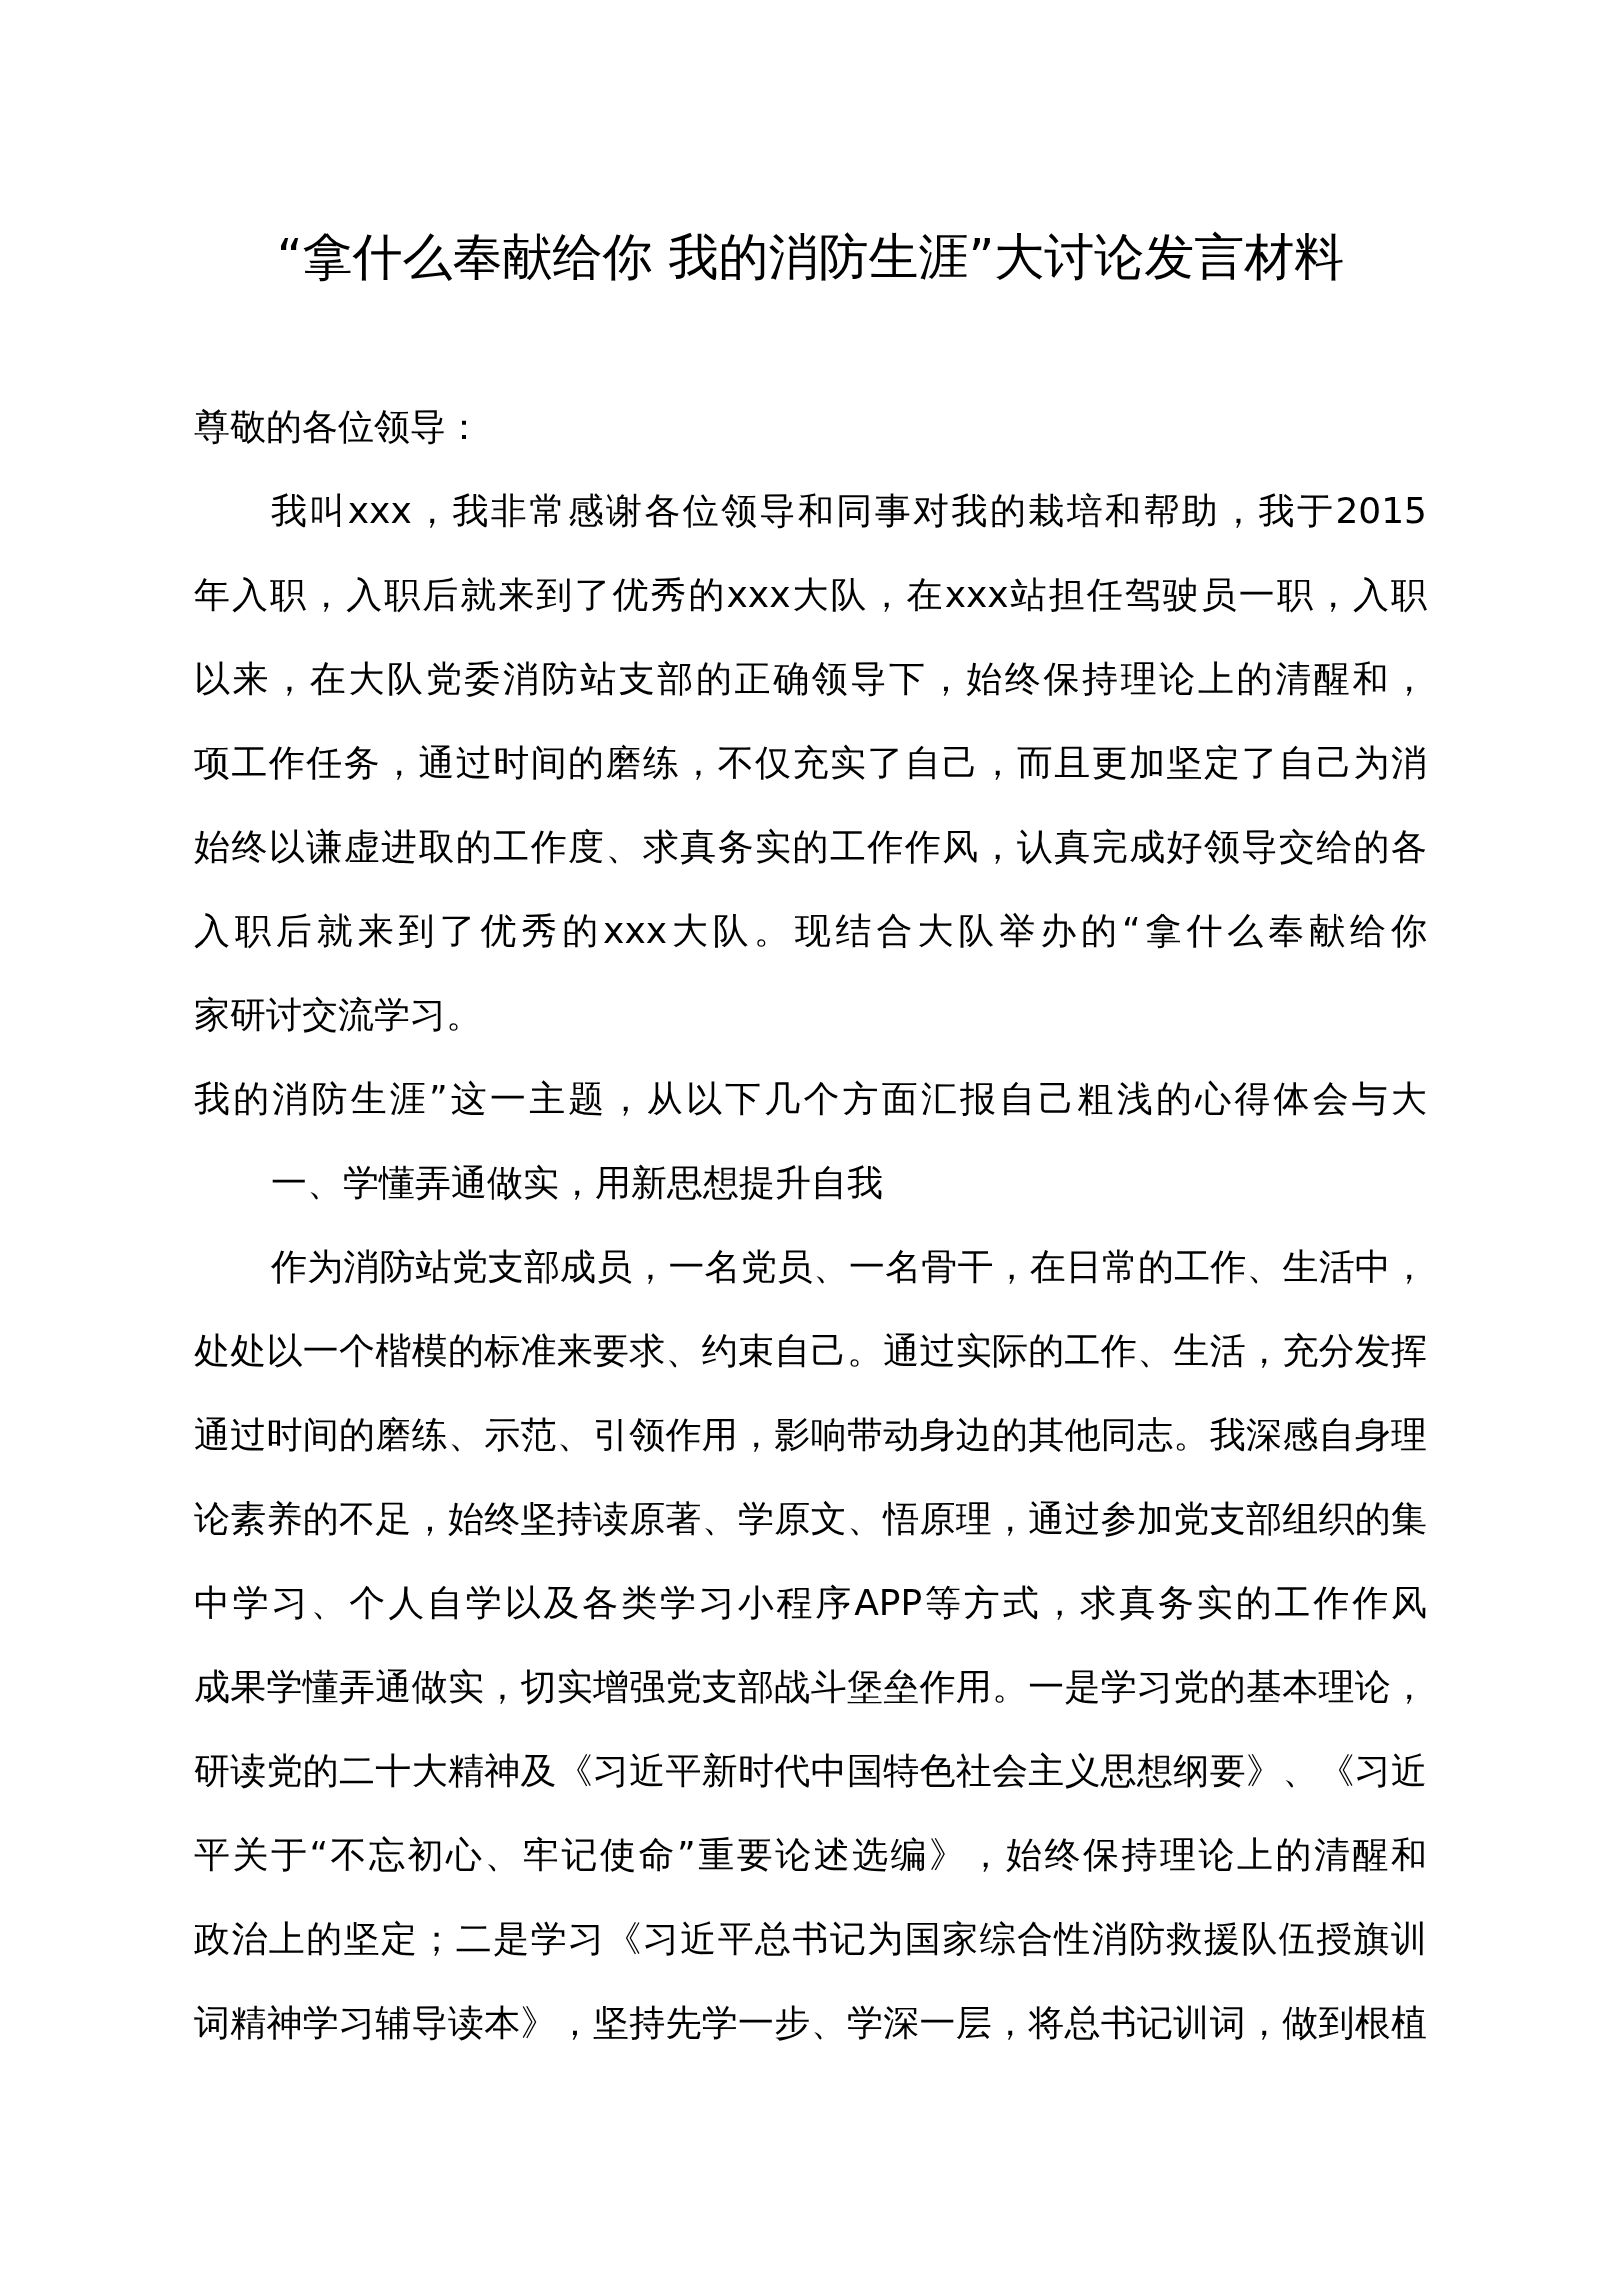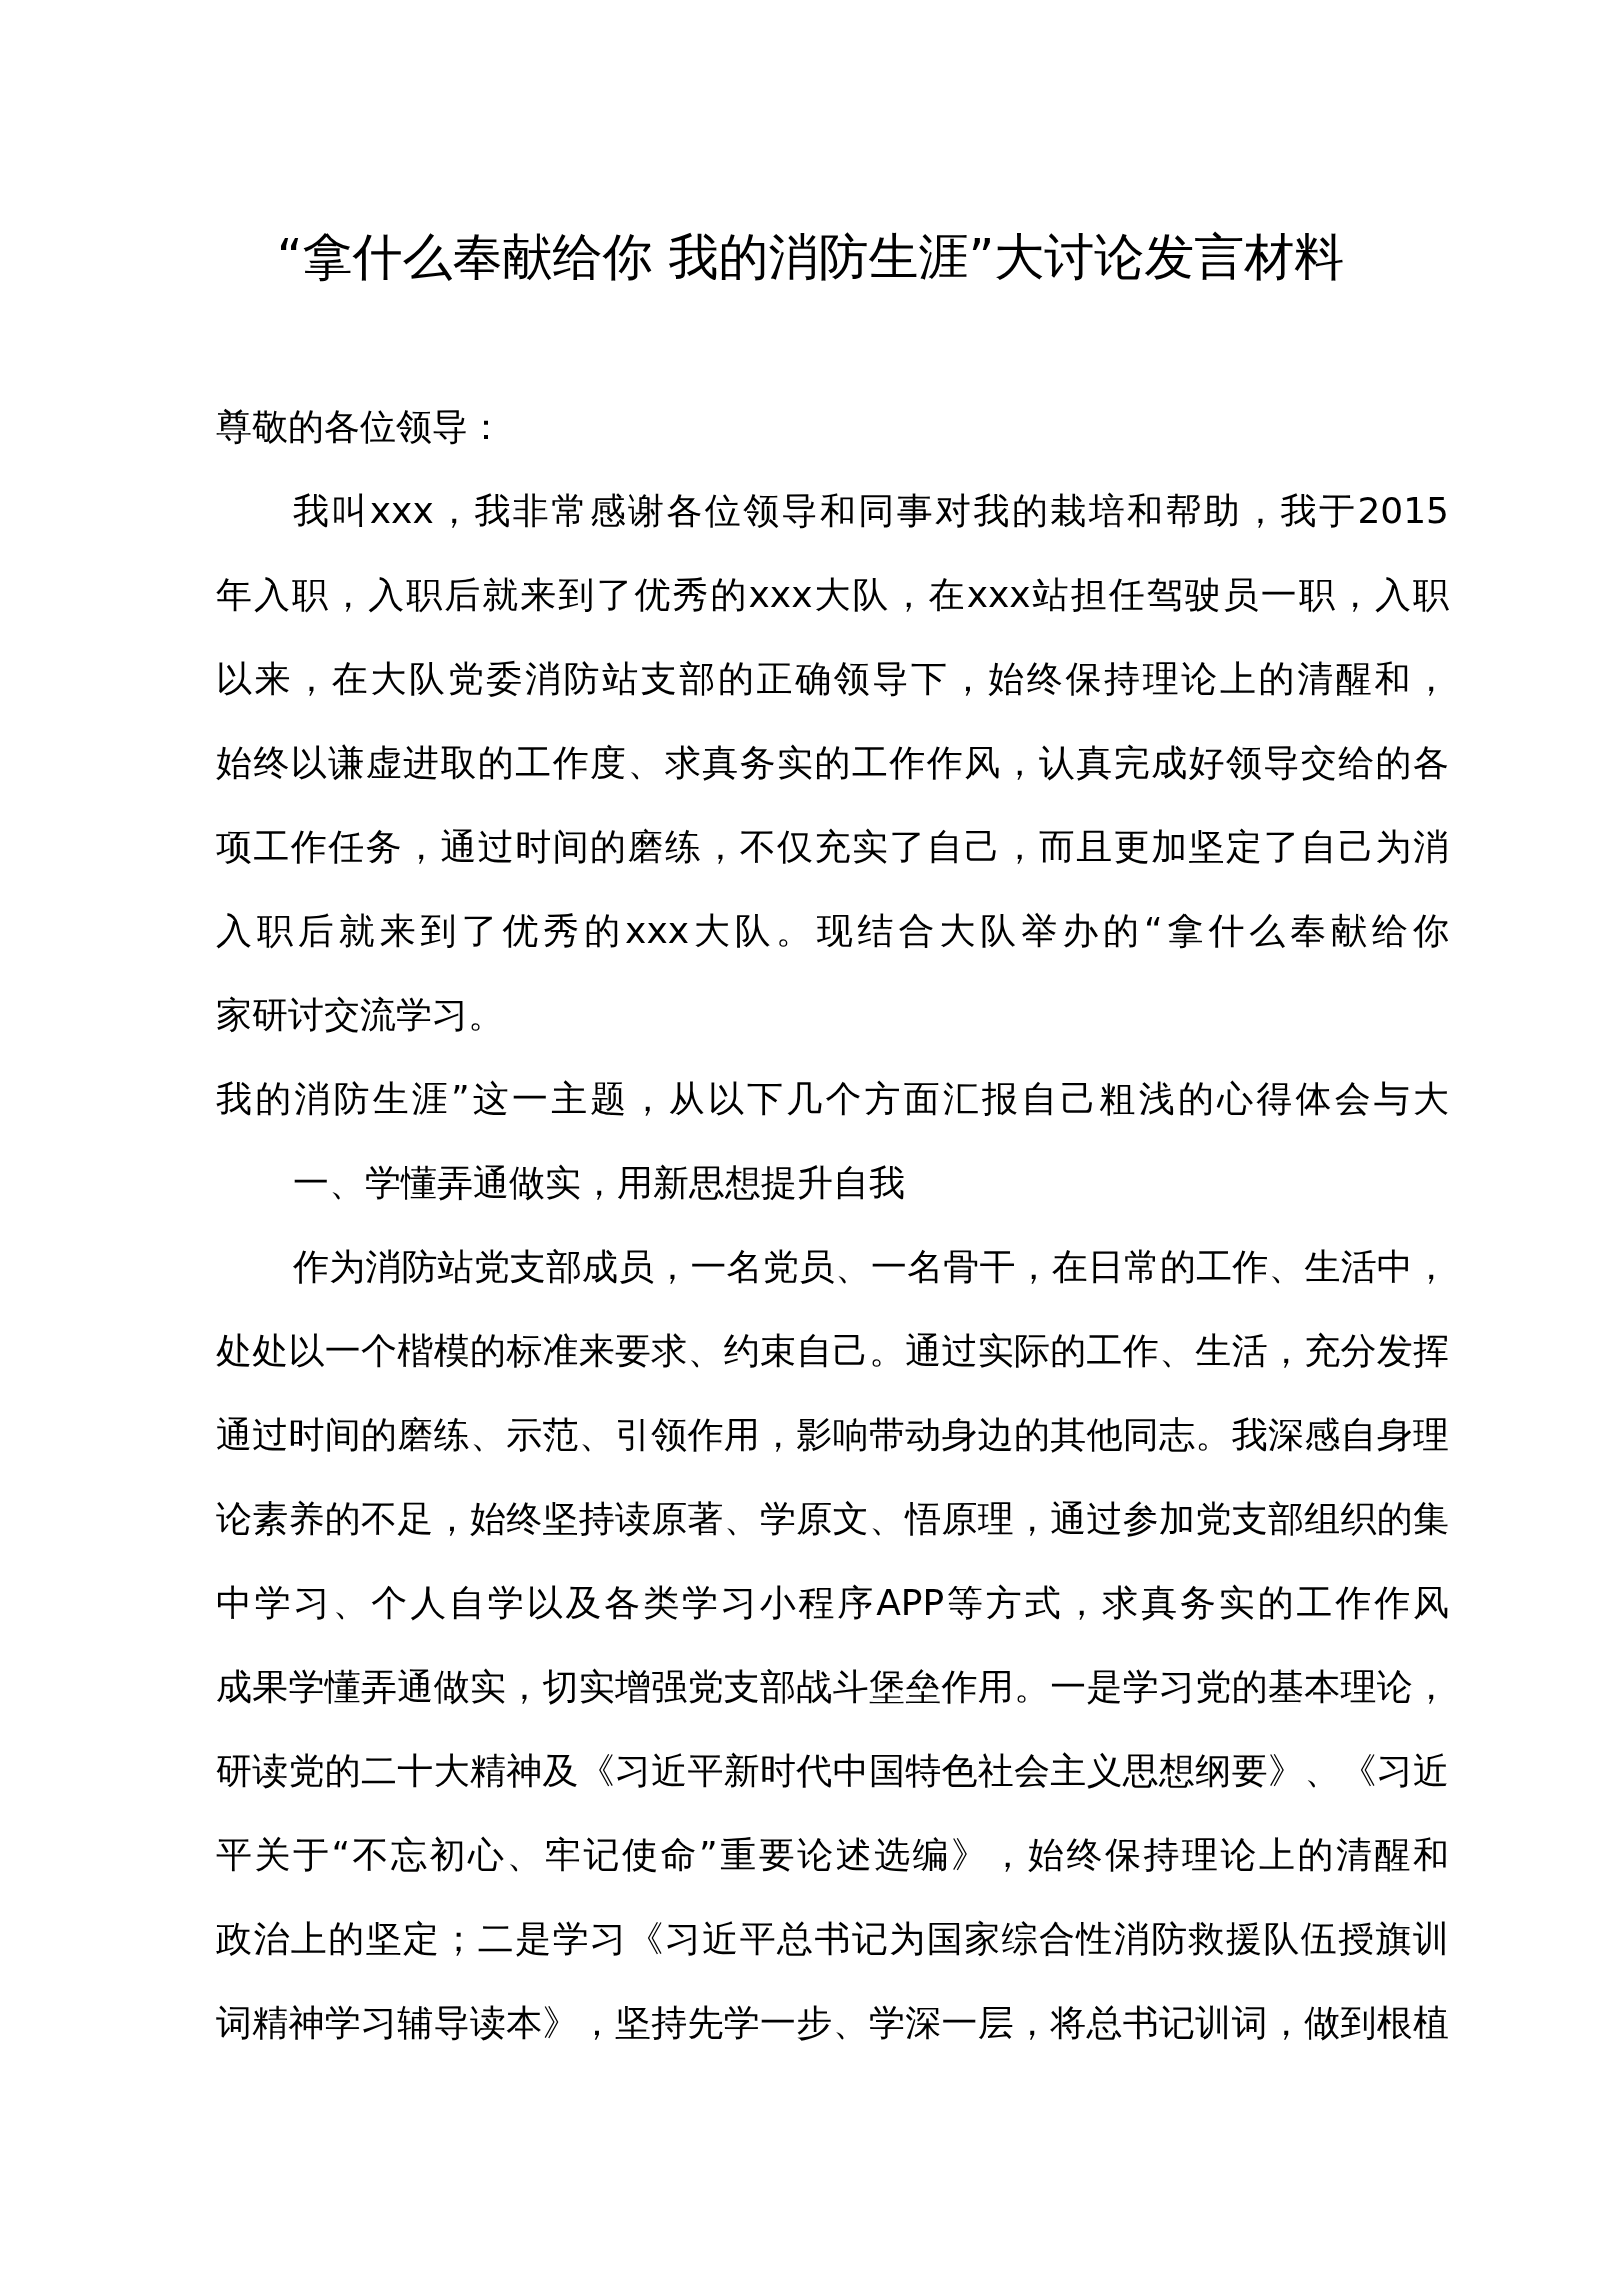--- a/index.html
+++ b/index.html
@@ -32,21 +32,20 @@
       line-height: 69px;
       text-align: center;
       font-size: 50px;
       white-space: nowrap;
     }
     .body {
       position: absolute;
       left: 194px;
       top: 385px;
       width: 1233px;
-      margin-left: 22px;
     }
     .line {
       height: 84px;
       line-height: 84px;
       font-size: 36px;
       white-space: nowrap;
       overflow: visible;
       text-align: justify;
       text-align-last: justify;
     }
@@ -66,22 +65,22 @@
   <div class="doc-title">“拿什么奉献给你 我的消防生涯”大讨论发言材料</div>
 
   <div class="body">
 
     <div class="line last">尊敬的各位领导：</div>
 
     <div>
       <div class="line indent">我叫xxx，我非常感谢各位领导和同事对我的栽培和帮助，我于2015</div>
       <div class="line">年入职，入职后就来到了优秀的xxx大队，在xxx站担任驾驶员一职，入职</div>
       <div class="line">以来，在大队党委消防站支部的正确领导下，始终保持理论上的清醒和，</div>
+      <div class="line">项工作任务，通过时间的磨练，不仅充实了自己，而且更加坚定了自己为消</div>
       <div class="line">始终以谦虚进取的工作度、求真务实的工作作风，认真完成好领导交给的各</div>
-      <div class="line">项工作任务，通过时间的磨练，不仅充实了自己，而且更加坚定了自己为消</div>
       <div class="line">入职后就来到了优秀的xxx大队。现结合大队举办的“拿什么奉献给你</div>
       <div class="line last">家研讨交流学习。</div>
       <div class="line">我的消防生涯”这一主题，从以下几个方面汇报自己粗浅的心得体会与大</div>
     </div>
 
     <div class="line indent last">一、学懂弄通做实，用新思想提升自我</div>
 
     <div>
       <div class="line indent">作为消防站党支部成员，一名党员、一名骨干，在日常的工作、生活中，</div>
       <div class="line">处处以一个楷模的标准来要求、约束自己。通过实际的工作、生活，充分发挥</div>

